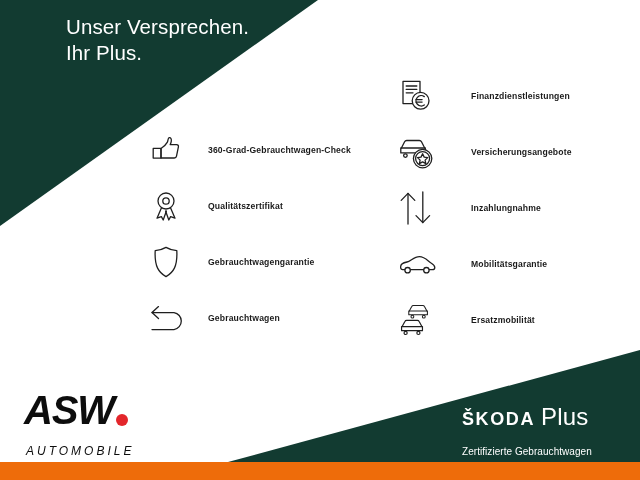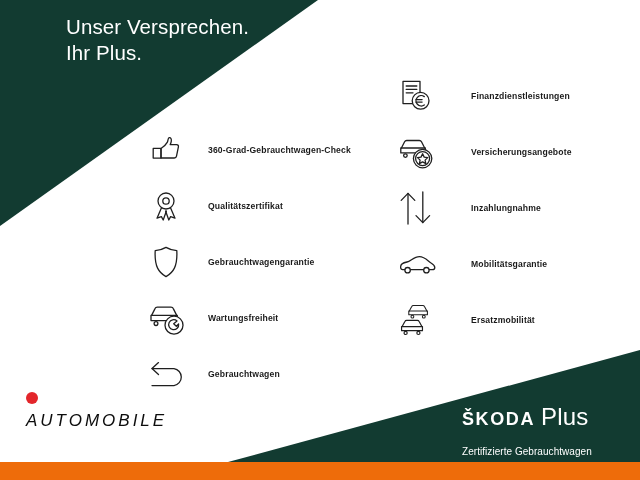--- a/index.html
+++ b/index.html
@@ -100,26 +100,26 @@
   }
   #asw-dot {
     width: 12px;
     height: 12px;
     border-radius: 50%;
     background: #e3262b;
     margin-left: 2px;
     margin-bottom: 3px;
   }
   #asw-sub {
-    font-size: 17px;
+    font-size: 12px;
     font-style: italic;
     font-weight: normal;
     color: #0d0d0d;
     letter-spacing: 3.0px;
-    margin-top: 4px;
+    margin-top: 15px;
     margin-left: 2px;
   }
 
   
   #skoda-logo {
     position: absolute;
     left: 462px;
     top: 405px;
     z-index: 7;
     color: #ffffff;
@@ -193,33 +193,20 @@
 
     <div class="feat-row">
       <span class="feat-icon">
         <svg width="36" height="36" viewBox="0 0 36 36" fill="none" stroke="#1f1f1f" stroke-width="1.3" stroke-linejoin="round" stroke-linecap="round">
           <path d="M18 3.4 C14.3 5.6 10.0 6.5 7.2 6.6 C7.2 6.6 6.6 18.0 9.6 24.1 C12.2 29.4 18 32.6 18 32.6 C18 32.6 23.8 29.4 26.4 24.1 C29.4 18.0 28.8 6.6 28.8 6.6 C26.0 6.5 21.7 5.6 18 3.4 Z"></path>
         </svg>
       </span>
       <span class="feat-label">Gebrauchtwagengarantie</span>
     </div>
 
-    <div class="feat-row">
-      <span class="feat-icon">
-        <svg width="38" height="38" viewBox="0 0 38 38" fill="none" stroke="#1f1f1f" stroke-width="1.3" stroke-linejoin="round" stroke-linecap="round">
-          <path d="M3.6 16.4 L7.0 9.6 C7.4 8.7 8.3 8.2 9.3 8.2 L23.0 8.2 C24.0 8.2 24.9 8.7 25.3 9.6 L28.7 16.4"></path>
-          <path d="M3.0 16.4 L29.3 16.4 L29.3 21.6 L3.0 21.6 Z"></path>
-          <circle cx="8.0" cy="24.6" r="1.9"></circle>
-          <circle cx="24.3" cy="24.6" r="1.9"></circle>
-          <circle cx="26.0" cy="26.2" r="9.0" fill="#ffffff"></circle>
-          <path d="M29.6 21.2 a5.0 5.0 0 1 0 1.6 3.0 l-2.3 2.3 -2.6 -2.6 Z" transform="translate(-0.6,0.8)"></path>
-        </svg>
-      </span>
-      <span class="feat-label">Wartungsfreiheit</span>
-    </div>
 
     <div class="feat-row">
       <span class="feat-icon">
         <svg width="38" height="30" viewBox="0 0 38 30" fill="none" stroke="#1f1f1f" stroke-width="1.3" stroke-linejoin="round" stroke-linecap="round">
           <path d="M4.0 9.6 L26.0 9.6 A8.6 8.6 0 0 1 26.0 26.6 L4.0 26.6"></path>
           <polyline points="10.5,3.6 4.0,9.6 10.5,15.6"></polyline>
         </svg>
       </span>
       <span class="feat-label">Gebrauchtwagen</span>
     </div>
@@ -299,20 +286,21 @@
           </g>
         </svg>
       </span>
       <span class="feat-label">Ersatzmobilität</span>
     </div>
 
   </div>
 
   <div id="asw-logo">
     <div id="asw-wordmark-wrap">
+      <span id="asw-wordmark">ASW</span>
       <span id="asw-dot"></span>
     </div>
     <div id="asw-sub">AUTOMOBILE</div>
   </div>
 
   <div id="skoda-logo">
     <div id="skoda-top">
       <span id="skoda-mark">ŠKODA</span>
       <span id="skoda-plus">Plus</span>
     </div>

